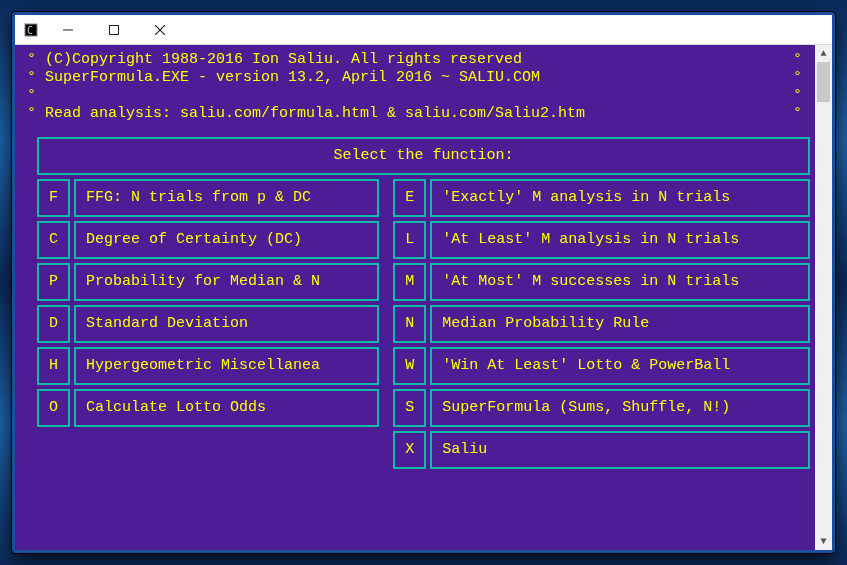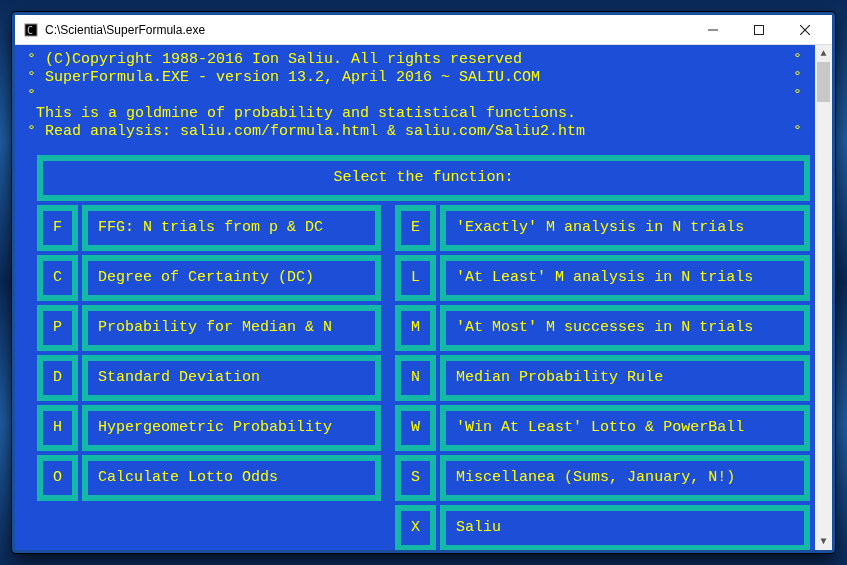--- a/index.html
+++ b/index.html
@@ -46,21 +46,21 @@
     width: 46px; height: 28px;
     display: flex; align-items: center; justify-content: center;
     font-family: "Segoe UI", Arial, sans-serif;
     font-size: 14px;
     color: #222;
     cursor: default;
   }
   .winbtn svg { display:block; }
   .console {
     flex: 1;
-    background: #1d4ed8;
+    background: #4c1d95;
     color: #ffff00;
     font-family: "Courier New", monospace;
     font-size: 15px;
     line-height: 18px;
     padding: 6px 0 24px 0;
     position: relative;
     overflow: hidden;
   }
   .scrollbar {
     position: absolute;
@@ -90,21 +90,21 @@
   .deg { color: #ffff00; }
   .menu-wrap {
     margin: 10px 18px 0 18px;
   }
   table.menu {
     border-collapse: separate;
     border-spacing: 4px 4px;
     width: 100%;
   }
   table.menu td, table.menu th {
-    border: 6px solid #14b8a6;
+    border: 2px solid #14b8a6;
     color: #ffff00;
     font-family: "Courier New", monospace;
     font-size: 15px;
     font-weight: normal;
     padding: 8px 10px;
     text-align: left;
   }
   table.menu th {
     text-align: center;
   }
@@ -116,21 +116,20 @@
 <body>
 
 <div class="outer-frame">
   <div class="titlebar">
     <span class="icon">
       <svg width="14" height="14" viewBox="0 0 14 14">
         <rect x="1" y="1" width="12" height="12" fill="#000" stroke="#888" stroke-width="1"></rect>
         <text x="3" y="11" font-size="10" fill="#ccc" font-family="monospace">C</text>
       </svg>
     </span>
-    <span class="title">C:\Scientia\SuperFormula.exe</span>
     <div class="winbtns">
       <div class="winbtn">
         <svg width="10" height="10">
             <line x1="0" y1="5" x2="10" y2="5" stroke="#222" stroke-width="1"></line>
           </svg>
       </div>
       <div class="winbtn">
         <svg width="10" height="10">
             <rect x="0.5" y="0.5" width="9" height="9" fill="none" stroke="#222" stroke-width="1"></rect>
           </svg>
@@ -141,21 +140,20 @@
             <line x1="10" y1="0" x2="0" y2="10" stroke="#222" stroke-width="1.2"></line>
           </svg>
       </div>
     </div>
   </div>
 
   <div class="console">
     <div class="textline"><span class="deg">°</span><span> (C)Copyright 1988-2016 Ion Saliu. All rights reserved</span><span style="float:right;padding-right:18px" class="deg">°</span></div>
     <div class="textline"><span class="deg">°</span><span> SuperFormula.EXE - version 13.2, April 2016 ~ SALIU.COM</span><span style="float:right;padding-right:18px" class="deg">°</span></div>
     <div class="textline"><span class="deg">°</span><span style="float:right;padding-right:18px" class="deg">°</span></div>
-    <div class="textline"><span> This is a goldmine of probability and statistical functions.</span></div>
     <div class="textline"><span class="deg">°</span><span> Read analysis: saliu.com/formula.html &amp; saliu.com/Saliu2.htm</span><span style="float:right;padding-right:18px" class="deg">°</span></div>
 
     <div class="menu-wrap">
       <table class="menu">
         <tbody>
             <tr>
           <th colspan="5">Select the function:</th>
         </tr>
         <tr>
           <td class="keycell">F</td>
@@ -180,31 +178,31 @@
         </tr>
         <tr>
           <td class="keycell">D</td>
           <td>Standard Deviation</td>
           <td class="gapcol"></td>
           <td class="keycell">N</td>
           <td>Median Probability Rule</td>
         </tr>
         <tr>
           <td class="keycell">H</td>
-          <td>Hypergeometric Probability</td>
+          <td>Hypergeometric Miscellanea</td>
           <td class="gapcol"></td>
           <td class="keycell">W</td>
           <td>'Win At Least' Lotto &amp; PowerBall</td>
         </tr>
         <tr>
           <td class="keycell">O</td>
           <td>Calculate Lotto Odds</td>
           <td class="gapcol"></td>
           <td class="keycell">S</td>
-          <td>Miscellanea (Sums, January, N!)</td>
+          <td>SuperFormula (Sums, Shuffle, N!)</td>
         </tr>
         <tr class="exitrow">
           <td class="blank" colspan="2"></td>
           <td class="gapcol"></td>
           <td class="keycell">X</td>
           <td>Saliu</td>
         </tr>
       </tbody>
         </table>
     </div>

